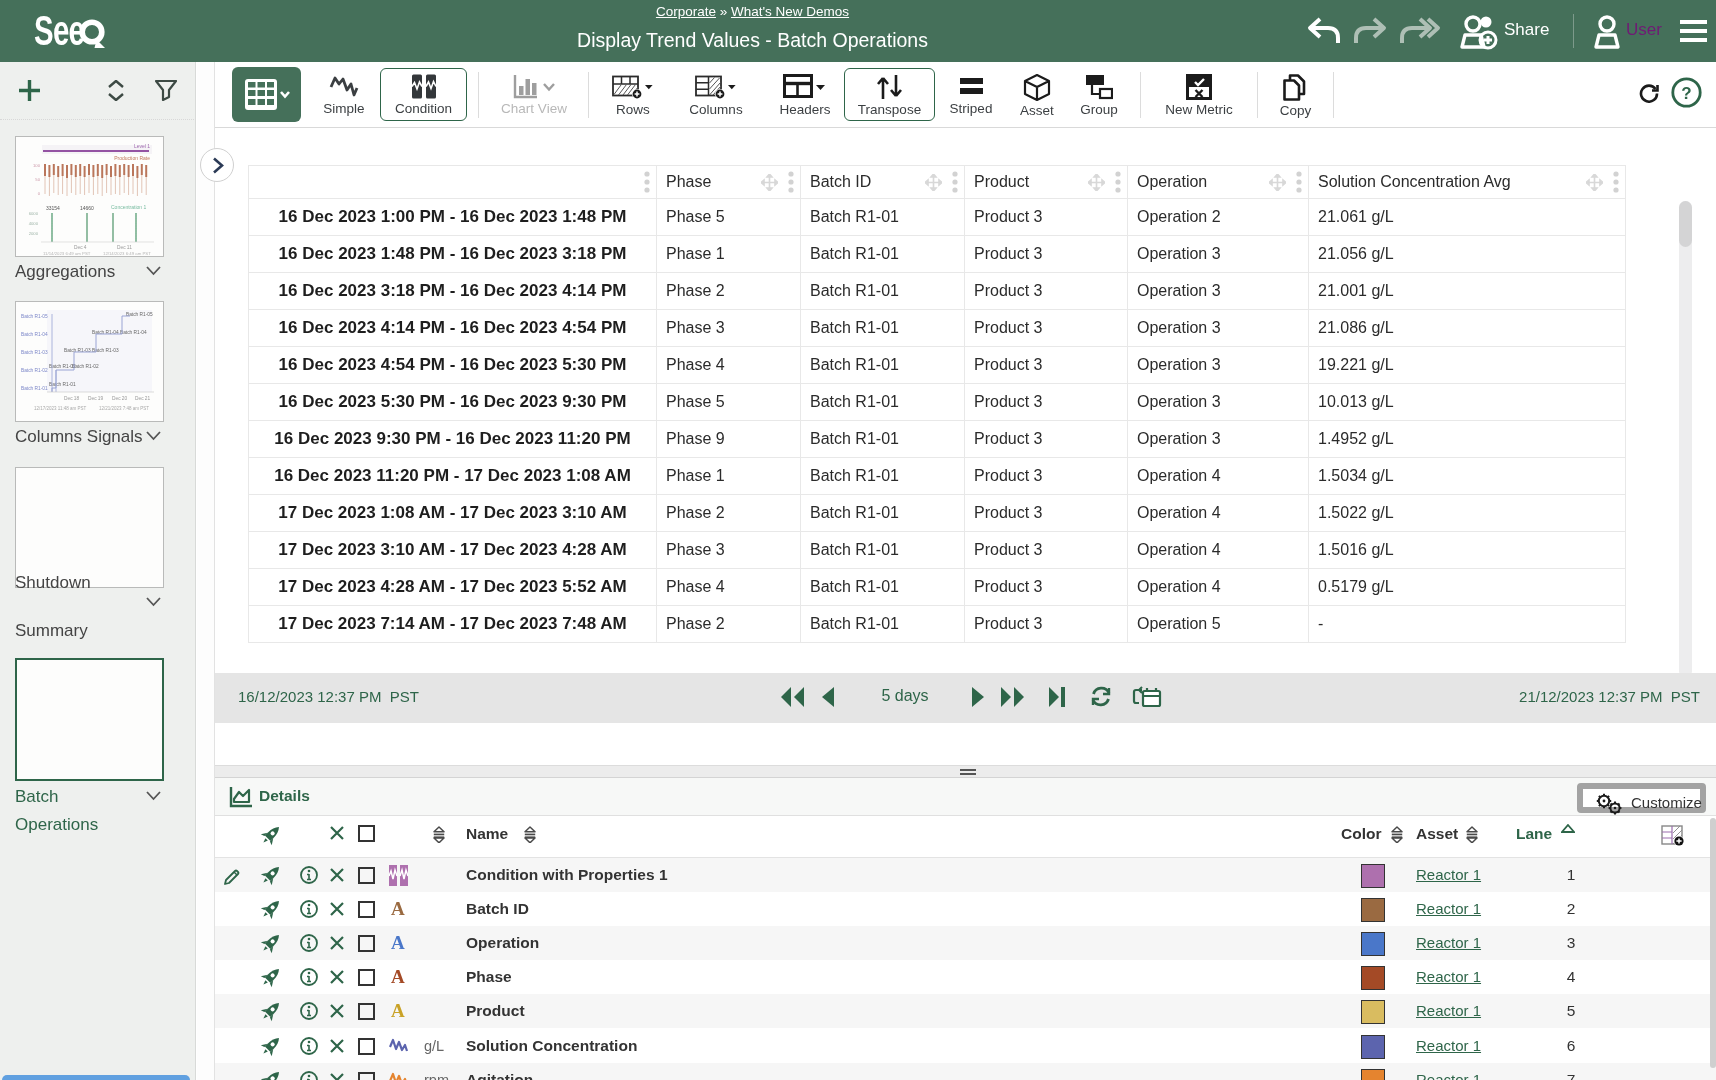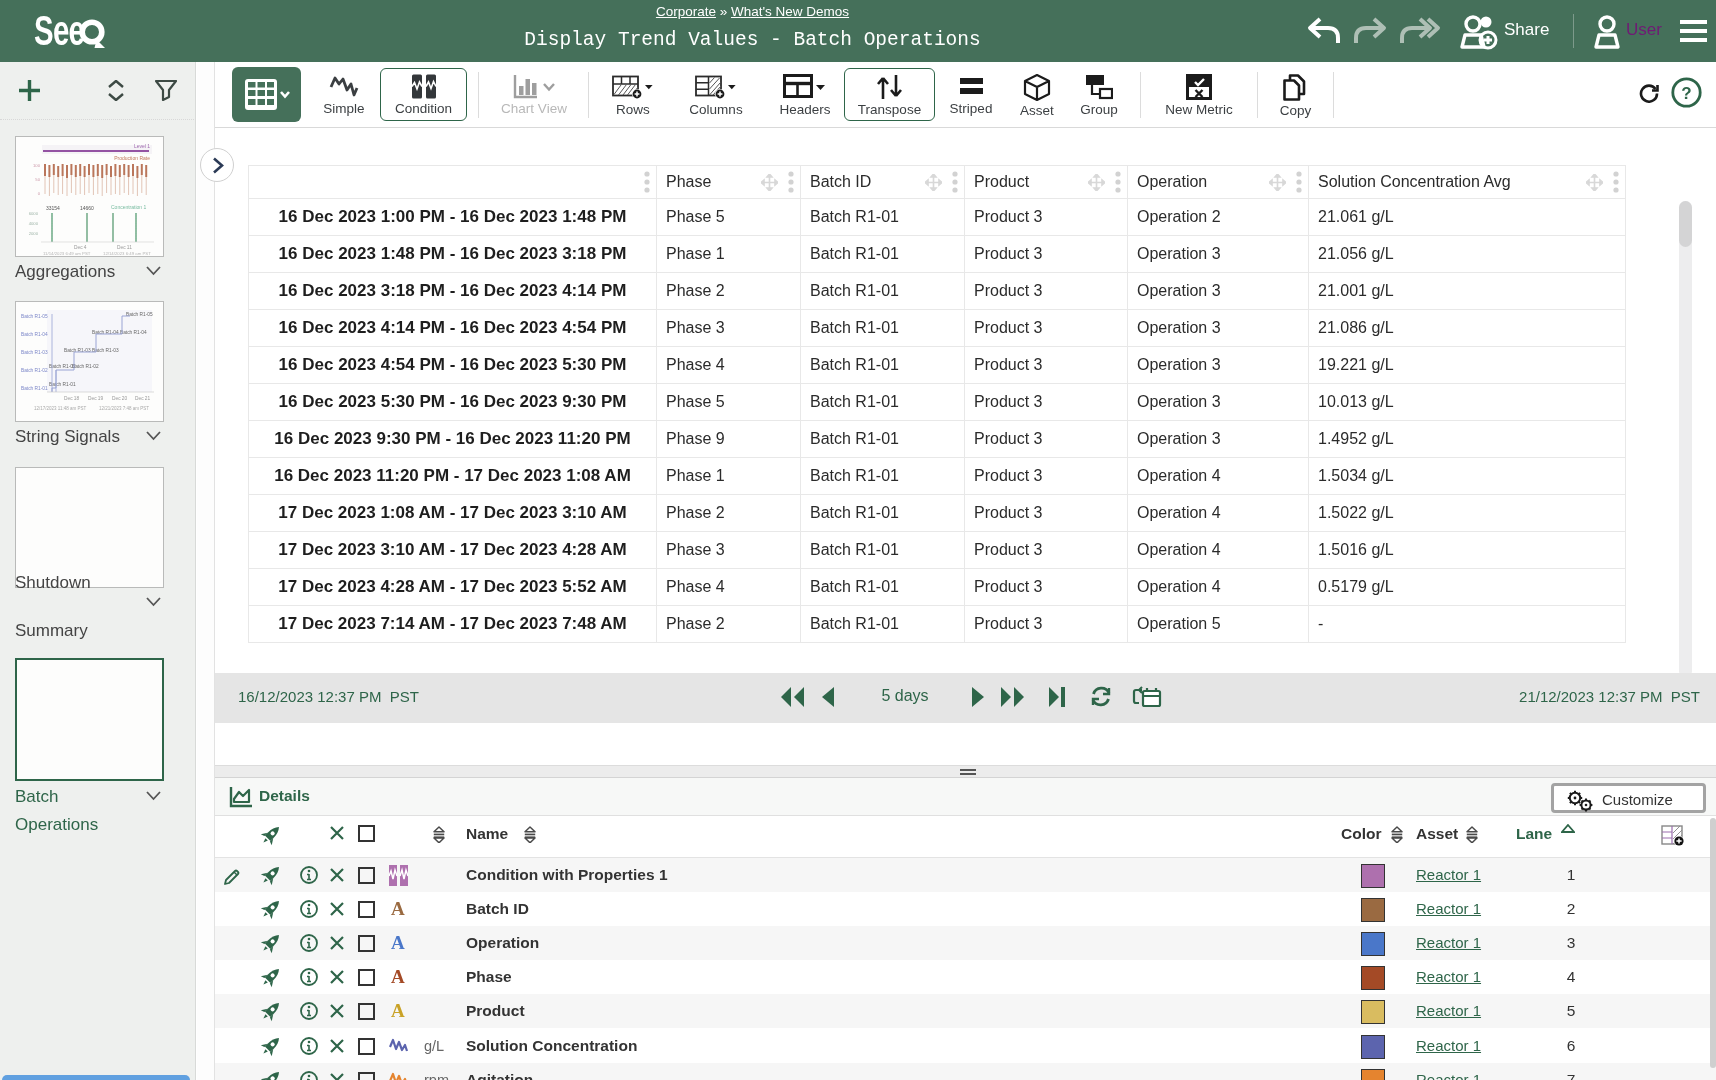--- a/index.html
+++ b/index.html
@@ -4,21 +4,21 @@
 <style>
 * { margin:0; padding:0; box-sizing:border-box; }
 html,body { width:1716px; height:1080px; overflow:hidden; font-family:"Liberation Sans", sans-serif; background:#fff; }
 .abs { position:absolute; }
 #page { position:relative; width:1716px; height:1080px; }
 
 
 #header { left:0; top:0; width:1716px; height:62px; background:#45705A; }
 #crumb { left:0; top:4px; width:1505px; text-align:center; color:#fff; font-size:13.5px; }
 #crumb a { color:#fff; text-decoration:underline; }
-#title { left:0; top:29px; width:1505px; text-align:center; color:#fff; font-size:19.5px;font-family:Liberation Mono, monospace; }
+#title { left:0; top:29px; width:1505px; text-align:center; color:#fff; font-size:19.5px; }
 .hdivider { position:absolute; width:1px; height:34px; top:14px; background:#7d9a8b; }
 
 
 #sidebar { left:0; top:62px; width:196px; height:1018px; background:#eef0ee; border-right:1px solid #d8dad8; }
 .thumb { position:absolute; left:15px; width:149px; height:121px; background:#fdfdfc; border:1px solid #b9bab9; }
 .thumb.sel { border:2px solid #2E6549; }
 .slabel { position:absolute; left:15px; font-size:17px; color:#444; }
 .slabel.green { color:#2E6549; }
 .schev { position:absolute; left:146px; }
 
@@ -47,21 +47,21 @@
 
 
 #footerbar { left:215px; top:673px; width:1501px; height:50px; background:#e5e5e5; color:#2E6549; font-size:15px;text-decoration:underline; }
 #splitter { left:215px; top:765px; width:1501px; height:13px; background:#ececec; border-top:1px solid #dcdcdc; border-bottom:1px solid #d4d4d4; }
 #splithandle { left:960px; top:769px; width:16px; height:6px; border-top:2px solid #555; border-bottom:2px solid #555; }
 
 
 #details { left:215px; top:778px; width:1501px; height:302px; background:#fff; }
 #dhead { position:absolute; left:0; top:0; width:1501px; height:38px; background:#f7f8f7; border-bottom:1px solid #e0e0e0; }
 #dhead .t { position:absolute; left:44px; top:9px; font-size:15.5px; font-weight:bold; color:#2E6549; }
-#custbtn { position:absolute; right:10px; top:5px; width:155px; height:30px; background:#fff; border:3px solid #a3a3a3; border-radius:4px; font-size:15px; color:#333; }
+#custbtn { position:absolute; right:10px; top:5px; width:129px; height:30px; background:#fff; border:6px solid #a3a3a3; border-radius:4px; font-size:15px; color:#333; }
 .drow { position:absolute; left:0; width:1501px; height:34.2px; }
 .drow.odd { background:#f6f6f6; }
 .dname { position:absolute; left:251px; top:8px; font-size:15.5px; font-weight:bold; color:#333; }
 .dunit { position:absolute; left:209px; top:9px; font-size:14.5px; color:#666; }
 .swatch { position:absolute; left:1146px; top:6px; width:24px; height:24px; border:1px solid #333; }
 .asset { position:absolute; left:1201px; top:8px; font-size:15px; color:#2E6549; text-decoration:underline; }
 .lane { position:absolute; left:1341px; top:8px; width:30px; font-size:15.5px; color:#333; text-align:center; }
 #dscroll { position:absolute; left:1710px; top:818px; width:6px; height:250px; background:#cfcfcf; border-radius:3px; }
 #toast { left:2px; top:1075px; width:188px; height:5px; background:#60a0e0; border-radius:6px 6px 0 0; }
 </style>
@@ -241,21 +241,21 @@
           <text x="72" y="98">Dec 19</text>
           <text x="96" y="98">Dec 20</text>
           <text x="119" y="98">Dec 21</text>
       </g>
       <g font-size="4.5" fill="#aaa">
         <text x="18" y="108">12/17/2023 11:48 am PST</text>
           <text x="83" y="108">12/21/2023 7:48 am PST</text>
       </g>
     </svg>
   </div>
-  <div class="slabel" style="top:427px">String Signals</div>
+  <div class="slabel" style="top:427px">Columns Signals</div>
   <svg class="schev" style="top:431px" width="15" height="10" viewBox="0 0 15 10">
       <path d="M1,1 L7.5,8 L14,1" fill="none" stroke="#555" stroke-width="1.8"></path>
     </svg>
 
   <div class="thumb" style="top:467px"></div>
   <div class="slabel" style="top:573px">Shutdown</div>
   <div class="slabel" style="top:621px">Summary</div>
   <svg class="schev" style="top:597px" width="15" height="10" viewBox="0 0 15 10">
       <path d="M1,1 L7.5,8 L14,1" fill="none" stroke="#555" stroke-width="1.8"></path>
     </svg>

